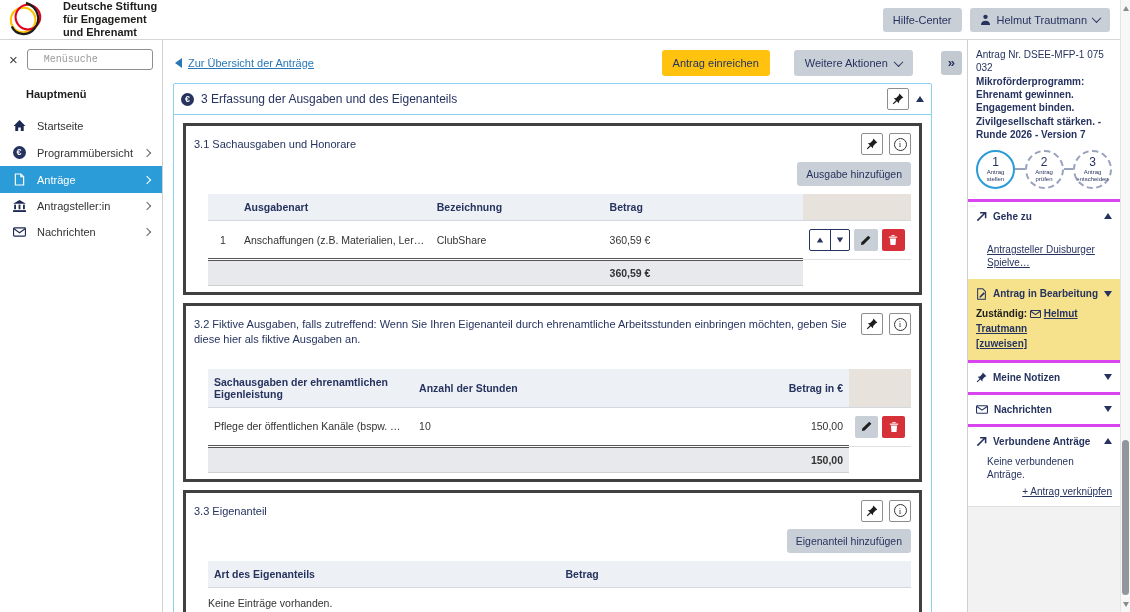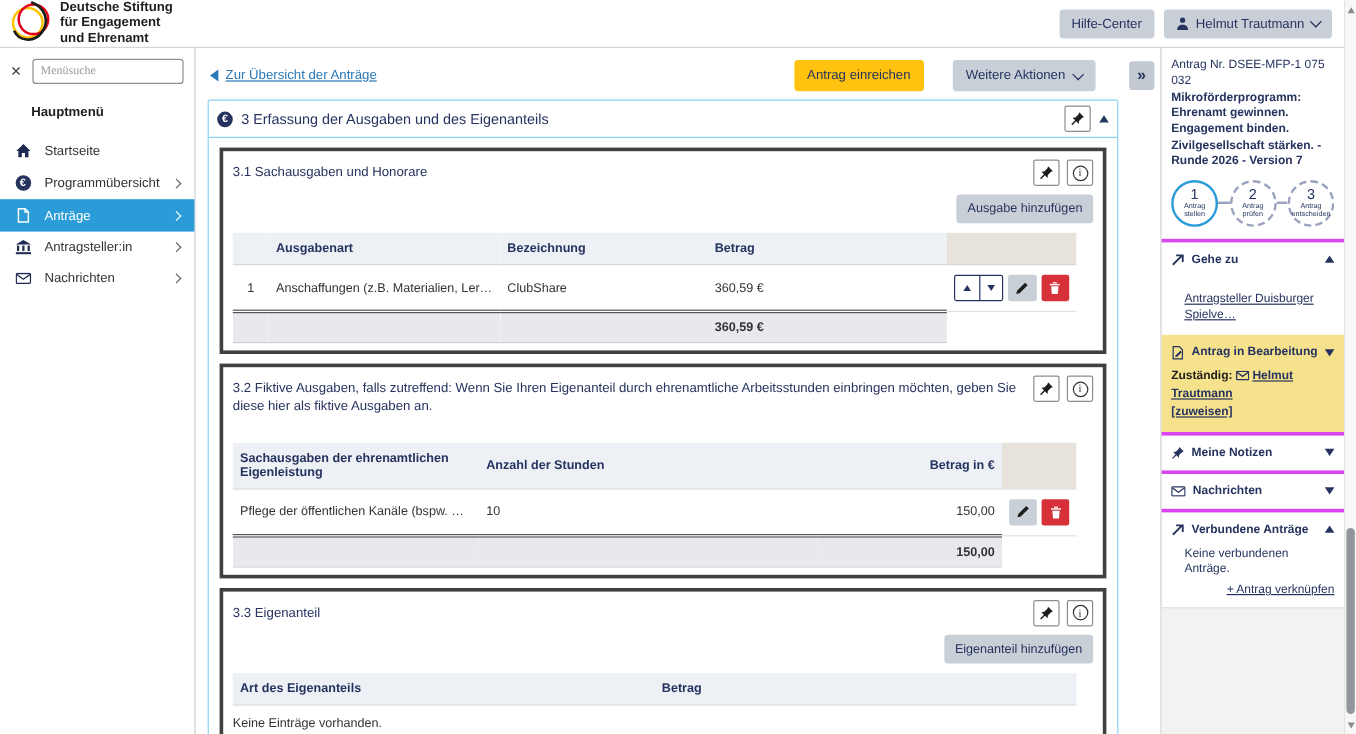--- a/index.html
+++ b/index.html
@@ -1,33 +1,33 @@
 <!DOCTYPE html>
 <html><head>
 <meta charset="utf-8">
 <style>
   *{box-sizing:border-box;margin:0;padding:0}
   body{margin:0;background:#e9e9e9;font-family:"Liberation Sans",sans-serif}
   .app{position:relative;width:1130px;height:612px;background:#fff;overflow:hidden;color:#333;font-size:11px}
 
   
   .top-header{height:40px;margin-right:10px;border-bottom:1px solid #d6d6d6;display:flex;align-items:center;justify-content:space-between;padding:0 10px 0 8px;background:#fff}
-  .logo{display:flex;align-items:flex-end;gap:6px}
+  .logo{display:flex;align-items:flex-end;gap:19px}
   .logo-text{font-weight:bold;font-size:11px;line-height:1.18;color:#1d1d1b}
   .hdr-actions{display:flex;gap:8px;align-items:center}
   .hdr-btn{background:#c9cfd7;border:0;border-radius:3px;padding:6px 10px;font-size:11px;color:#26335f;cursor:pointer;display:flex;align-items:center;gap:6px;font-family:inherit}
 
   
   .body-row{display:flex;height:572px;margin-right:10px}
 
   
   .sidebar{width:163px;flex:none;border-right:1px solid #d0d0d0;padding-top:9px;background:#fff}
   .search-row{display:flex;align-items:center;gap:9px;padding:0 9px}
   .close-x{font-size:15px;color:#444;cursor:pointer;line-height:1}
-  .menu-search{flex:1;min-width:0;border:1px solid #8f8f8f;border-radius:3px;padding:4px 6px;font-size:10px;color:#333;font-family:Liberation Serif, serif}
+  .menu-search{flex:1;min-width:0;border:1px solid #8f8f8f;border-radius:3px;padding:4px 16px;font-size:10px;color:#333;font-family:Liberation Mono, monospace}
   .menu-search::placeholder{color:#9a9a9a}
   .menu-heading{font-weight:bold;color:#1d1d1b;padding:18px 0 12px 26px}
   .menu-item{display:flex;align-items:center;gap:11px;padding:7px 12px;color:#333;cursor:pointer}
   .menu-item .mi-icon{width:14px;display:flex;justify-content:center;color:#1d2a52}
   .menu-item .mi-label{flex:1}
   .menu-item.active{background:#2b9cd8;color:#fff}
   .menu-item.active .mi-icon,.menu-item.active .chev-right{color:#fff;border-color:#fff}
   .chev-right{width:6px;height:6px;border-top:1.5px solid #666;border-right:1.5px solid #666;transform:rotate(45deg);flex:none}
 
   
@@ -58,21 +58,21 @@
   .tri{width:0;height:0;flex:none}
   .tri-up{border-left:4.5px solid transparent;border-right:4.5px solid transparent;border-bottom:6px solid #26335f}
   .tri-down{border-left:4.5px solid transparent;border-right:4.5px solid transparent;border-top:6px solid #26335f}
 
   .subpanel{border:3px solid #404040;margin-bottom:8px;padding:7px 8px 6px 8px;background:#fff}
   .sub-header{display:flex;gap:6px;align-items:flex-start}
   .sub-title{flex:1;color:#26335f;font-size:11px;padding-top:4px;line-height:1.35;padding-right:6px}
   .add-row{display:flex;justify-content:flex-end;padding:7px 0 8px 0}
   .btn-add{background:#c9cfd7;border:0;border-radius:3px;padding:6px 9px;font-size:10.5px;color:#26335f;cursor:pointer;font-family:inherit}
 
-  table{border-collapse:collapse;width:calc(100% - 14px);font-size:10.5px;table-layout:fixed}
+  table{border-collapse:collapse;width:calc(100% - 14px);margin-left:14px;font-size:10.5px;table-layout:fixed}
   th{background:#edf0f5;color:#26335f;text-align:left;font-weight:bold;padding:7px 6px;border-bottom:1px solid #d4d9e0}
   th.th-act{background:#e7e3dc}
   td{padding:8px 6px;border-bottom:1px solid #e0e0e0;color:#333;overflow:hidden;white-space:nowrap;text-overflow:ellipsis}
   tr.total-row td{background:#e8e9ed;border-top:3px double #555;border-bottom:1px solid #cfcfcf;font-weight:bold;padding:6px}
   tr.total-row td.no-bg{background:#fff;border-top:none;border-bottom:none}
   td.num-cell{text-align:center;color:#333}
   .r{text-align:right}
   .actions{display:flex;gap:4px;justify-content:flex-end;align-items:center}
   .updown{display:flex;border:1px solid #26335f;border-radius:2px;overflow:hidden;background:#fff}
   .ud{width:21px;height:20px;display:flex;align-items:center;justify-content:center;cursor:pointer}

